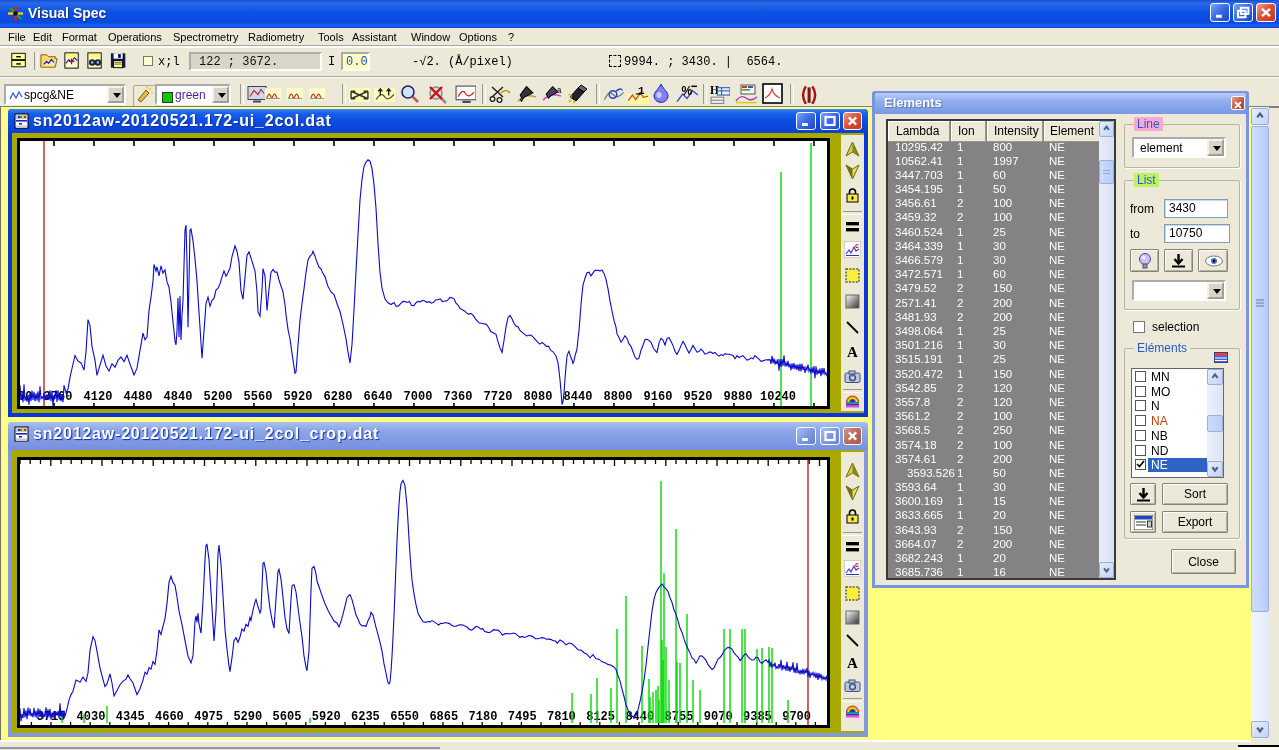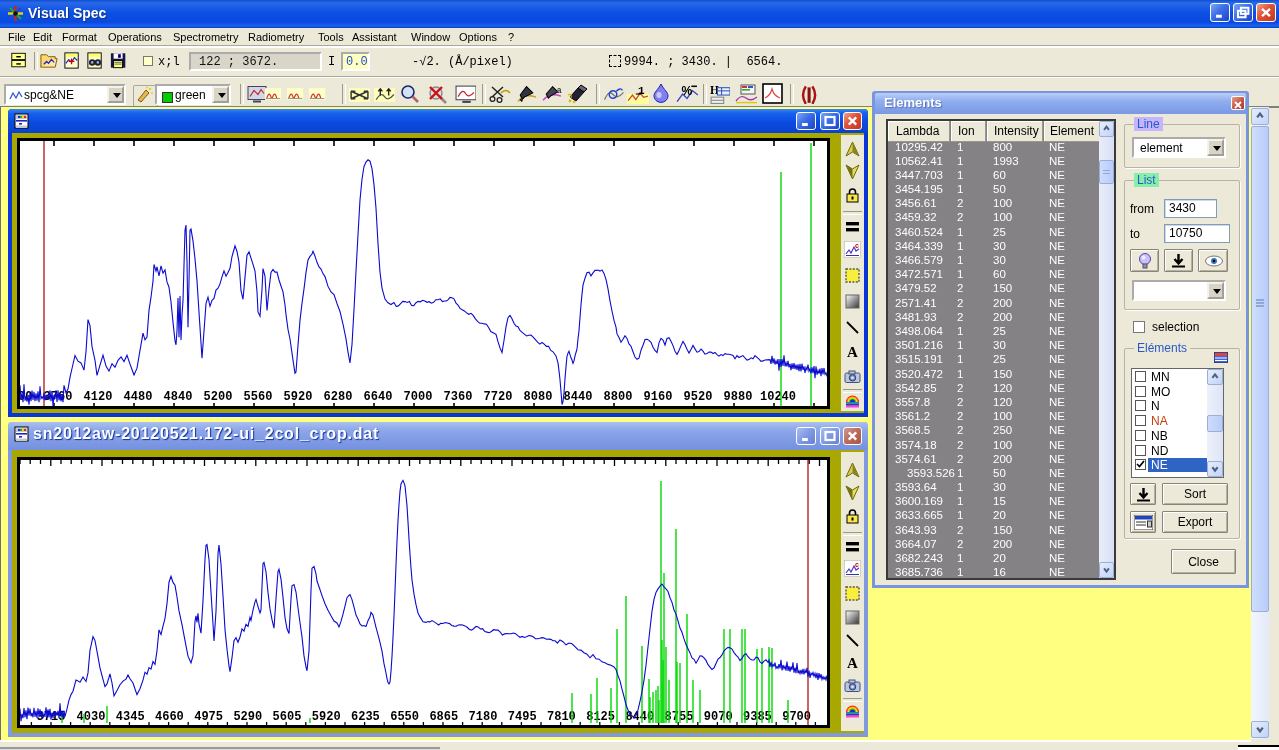--- a/index.html
+++ b/index.html
@@ -107,21 +107,21 @@
     </div>
   </div>
 <div style="position:absolute;left:133px;top:85px;width:23px;height:20px;background:#ece9d8;border:1px solid #aca899;border-radius:2px"><svg width="21" height="18" viewBox="0 0 21 18">
       <path d="M4 14 L12 4 L15 7 L7 16 Z" fill="#e8b84a" stroke="#7a5a10"></path>
       <circle cx="16" cy="3" r="1.2" fill="#e8d020"></circle>
       <circle cx="18" cy="7" r="1" fill="#e8d020"></circle>
       <circle cx="13" cy="1.5" r="1" fill="#e8d020"></circle>
     </svg></div>
 <div style="position:absolute;left:155px;top:84px;width:76px;height:21px;background:#fff;border:2px inset #fff;box-sizing:border-box">
     <div style="position:absolute;left:5px;top:6px;width:9px;height:9px;background:#00cc00;border:1px solid #333"></div>
-    <span style="position:absolute;left:18px;top:2px;font:12px 'Liberation Sans';color:#000000">green</span>
+    <span style="position:absolute;left:18px;top:2px;font:12px 'Liberation Sans';color:#4c1d95">green</span>
     <div style="position:absolute;right:0px;top:0px;width:17px;height:17px;background:#d8d4c8;border:2px outset #f5f2e8;box-sizing:border-box">
       <div style="position:absolute;left:4px;top:5px;width:0;height:0;border-left:4px solid transparent;border-right:4px solid transparent;border-top:5px solid #000"></div>
     </div>
   </div>
 <div style="position:absolute;left:240px;top:84px;width:2px;height:20px;border-left:1px solid #9c9a8a;border-right:1px solid #fff"></div>
 <svg style="position:absolute;left:247px;top:85px" width="20" height="19" viewBox="0 0 20 18">
     <rect x="1" y="1" width="18" height="13" fill="#cfd8ea" stroke="#445"></rect>
     <path d="M3 11 L7 5 L11 9 L14 4 L17 8" fill="none" stroke="#cc2222" stroke-width="1.2"></path>
     <rect x="6" y="15" width="8" height="2" fill="#445"></rect>
   </svg>
@@ -260,20 +260,21 @@
         <rect x="1" y="1" width="13" height="14" fill="#fff" stroke="#000"></rect>
         <rect x="2" y="2" width="11" height="4" fill="#c8c8c8"></rect>
         <rect x="4" y="3" width="2" height="2" fill="#2222dd"></rect>
         <rect x="6" y="3" width="2" height="2" fill="#22aa22"></rect>
         <rect x="8" y="3" width="2" height="2" fill="#dddd00"></rect>
         <rect x="10" y="3" width="2" height="2" fill="#dd2222"></rect>
         <rect x="2" y="7" width="11" height="1.6" fill="#2222cc"></rect>
         <rect x="5" y="10" width="3" height="1.6" fill="#2222cc"></rect>
         <rect x="2" y="12.5" width="11" height="2.5" fill="#c8c8c8"></rect>
       </svg>
+      <span style="position:absolute;left:25px;top:3px;font:bold 16px 'Liberation Sans';letter-spacing:0.8px;color:#fff;text-shadow:1px 1px 1px #1030a0">sn2012aw-20120521.172-ui_2col.dat</span>
       <div style="position:absolute;left:788px;top:3px;width:20px;height:18px;background:linear-gradient(135deg,#7da5f2 0%,#3b6ee8 45%,#1c44c8 100%);border:1px solid #fff;border-radius:3px;box-sizing:border-box"><svg width="18" height="16">
           <line x1="28%" y1="72%" x2="60%" y2="72%" stroke="#fff" stroke-width="3.0"></line>
         </svg></div>
       <div style="position:absolute;left:812px;top:3px;width:20px;height:18px;background:linear-gradient(135deg,#7da5f2 0%,#3b6ee8 45%,#1c44c8 100%);border:1px solid #fff;border-radius:3px;box-sizing:border-box"><svg width="18" height="16">
           <rect x="25%" y="25%" width="50%" height="50%" fill="none" stroke="#fff" stroke-width="2.2"></rect>
         </svg></div>
       <div style="position:absolute;left:835px;top:3px;width:19px;height:18px;background:linear-gradient(135deg,#f0a088 0%,#e05038 45%,#c03820 100%);border:1px solid #fff;border-radius:3px;box-sizing:border-box"><svg width="17" height="16">
           <line x1="28%" y1="28%" x2="72%" y2="72%" stroke="#fff" stroke-width="2.4"></line>
           <line x1="72%" y1="28%" x2="28%" y2="72%" stroke="#fff" stroke-width="2.4"></line>
         </svg></div>
@@ -709,21 +710,21 @@
   </div>
 <div style="position:absolute;left:887px;top:140.5px;width:212px;height:14.2px;overflow:hidden">
     <span class="tr1" style="left:8px">10295.42</span>
     <span class="tr1" style="left:70px">1</span>
     <span class="tr1" style="left:106px">800</span>
     <span class="tr1" style="left:162px">NE</span>
   </div>
 <div style="position:absolute;left:887px;top:154.7px;width:212px;height:14.2px;overflow:hidden">
     <span class="tr1" style="left:8px">10562.41</span>
     <span class="tr1" style="left:70px">1</span>
-    <span class="tr1" style="left:106px">1993</span>
+    <span class="tr1" style="left:106px">1997</span>
     <span class="tr1" style="left:162px">NE</span>
   </div>
 <div style="position:absolute;left:887px;top:168.9px;width:212px;height:14.2px;overflow:hidden">
     <span class="tr1" style="left:8px">3447.703</span>
     <span class="tr1" style="left:70px">1</span>
     <span class="tr1" style="left:106px">60</span>
     <span class="tr1" style="left:162px">NE</span>
   </div>
 <div style="position:absolute;left:887px;top:183.1px;width:212px;height:14.2px;overflow:hidden">
     <span class="tr1" style="left:8px">3454.195</span>
@@ -897,31 +898,31 @@
 <div style="position:absolute;left:1099px;top:121px;width:15px;height:16px;background:linear-gradient(135deg,#e6eefc,#c2d3f9);border:1px solid #9daed4;border-radius:2px;box-sizing:border-box"><svg width="13" height="14" viewBox="0 0 16 16">
       <polyline points="5,9 8,5 11,9" fill="none" stroke="#4d6185" stroke-width="2.4"></polyline>
     </svg></div>
 <div style="position:absolute;left:1099px;top:160px;width:15px;height:24px;background:linear-gradient(90deg,#cddcfc,#b8cdfa);border:1px solid #9daed4;border-radius:2px;box-sizing:border-box">
     <div style="margin:9px 3px;border-top:1px solid #8fa8d8;border-bottom:1px solid #8fa8d8;height:2px"></div>
   </div>
 <div style="position:absolute;left:1099px;top:562px;width:15px;height:16px;background:linear-gradient(135deg,#e6eefc,#c2d3f9);border:1px solid #9daed4;border-radius:2px;box-sizing:border-box"><svg width="13" height="14" viewBox="0 0 16 16">
       <polyline points="5,6 8,10 11,6" fill="none" stroke="#4d6185" stroke-width="2.4"></polyline>
     </svg></div>
 <div style="position:absolute;left:1124px;top:124px;width:116px;height:44px;border:1px solid #b9b4a5;border-radius:2px;box-sizing:border-box;box-shadow:1px 1px 0 #fff"></div>
-<span style="position:absolute;left:1134px;top:117px;background:#c4b5fd;padding:0 3px;font:12px 'Liberation Sans';color:#2b58c8">Line</span>
+<span style="position:absolute;left:1134px;top:117px;background:#f9a8d4;padding:0 3px;font:12px 'Liberation Sans';color:#2b58c8">Line</span>
 <div style="position:absolute;left:1132px;top:137px;width:94px;height:21px;background:#fff;border:2px inset #fff;box-sizing:border-box">
     <span style="position:absolute;left:6px;top:2px;font:12px 'Liberation Sans';color:#000">element</span>
     <div style="position:absolute;right:0px;top:0px;width:17px;height:17px;background:#d8d4c8;border:2px outset #f5f2e8;box-sizing:border-box">
       <div style="position:absolute;left:4px;top:5px;width:0;height:0;border-left:4px solid transparent;border-right:4px solid transparent;border-top:5px solid #000"></div>
     </div>
   </div>
 <div style="position:absolute;left:1124px;top:180px;width:116px;height:130px;border:1px solid #b9b4a5;border-radius:2px;box-sizing:border-box;box-shadow:1px 1px 0 #fff"></div>
-<span style="position:absolute;left:1134px;top:173px;background:#86efac;padding:0 3px;font:12px 'Liberation Sans';color:#2b58c8">List</span>
+<span style="position:absolute;left:1134px;top:173px;background:#bef264;padding:0 3px;font:12px 'Liberation Sans';color:#2b58c8">List</span>
 <span class="lbl" style="left:1130px;top:202px">from</span>
-<div style="position:absolute;left:1164px;top:199px;width:53px;height:19px;background:#fff;border:1px solid #7f9db9;box-shadow:inset 1px 1px 0 #cfd8e8;box-sizing:border-box">
+<div style="position:absolute;left:1164px;top:199px;width:64px;height:19px;background:#fff;border:1px solid #7f9db9;box-shadow:inset 1px 1px 0 #cfd8e8;box-sizing:border-box">
     <span style="position:absolute;left:4px;top:1px;font:12px 'Liberation Sans';color:#000">3430</span>
   </div>
 <span class="lbl" style="left:1130px;top:227px">to</span>
 <div style="position:absolute;left:1164px;top:224px;width:66px;height:19px;background:#fff;border:1px solid #7f9db9;box-shadow:inset 1px 1px 0 #cfd8e8;box-sizing:border-box">
     <span style="position:absolute;left:4px;top:1px;font:12px 'Liberation Sans';color:#000">10750</span>
   </div>
 <div style="position:absolute;left:1130px;top:249px;width:29px;height:23px;background:#ece9d8;border:1px solid #888478;box-shadow:inset 1px 1px 0 #ffffff,inset -1px -1px 0 #b5b0a1;box-sizing:border-box;border-radius:1px">
     <svg style="position:absolute;left:6px;top:2px" width="16" height="18" viewBox="0 0 16 18">
       <circle cx="8" cy="7" r="5.5" fill="#c8c0f8" stroke="#5544aa"></circle>
       <circle cx="6.5" cy="5.5" r="2" fill="#efeaff"></circle>

